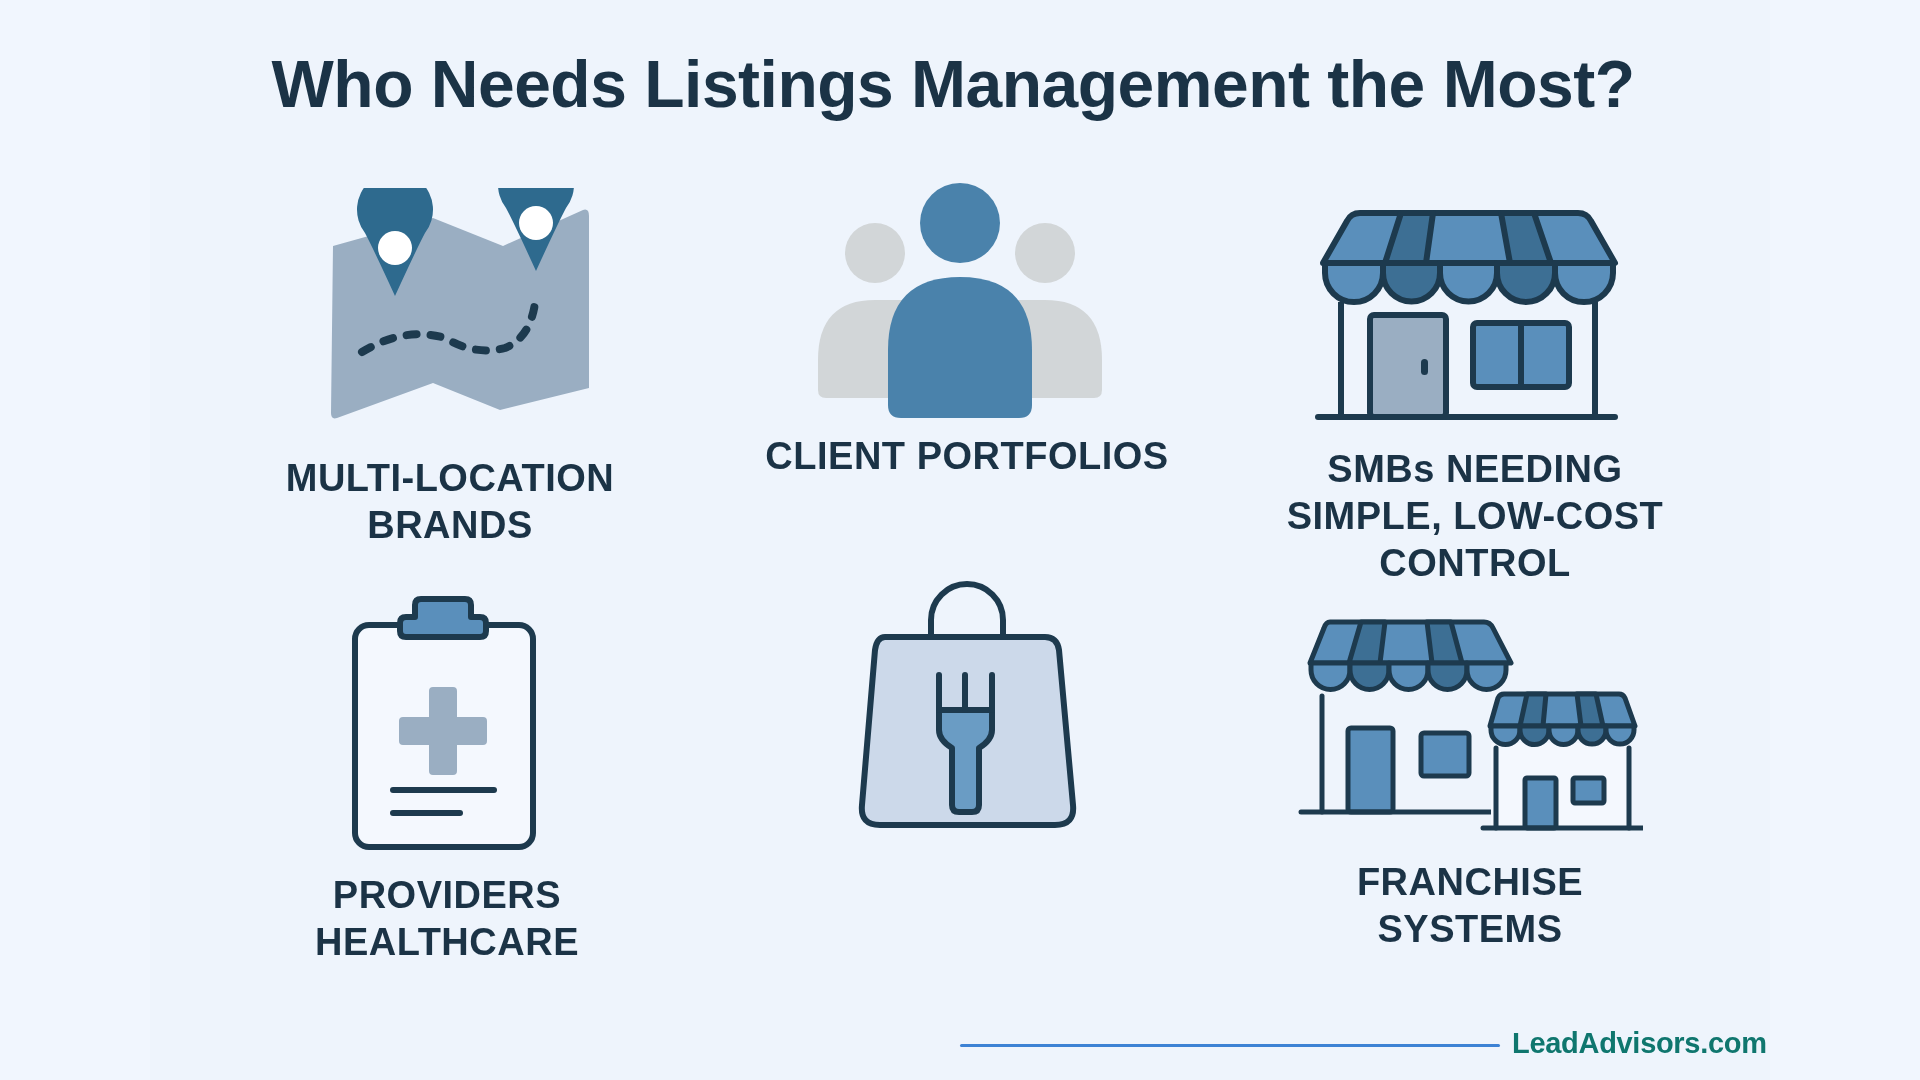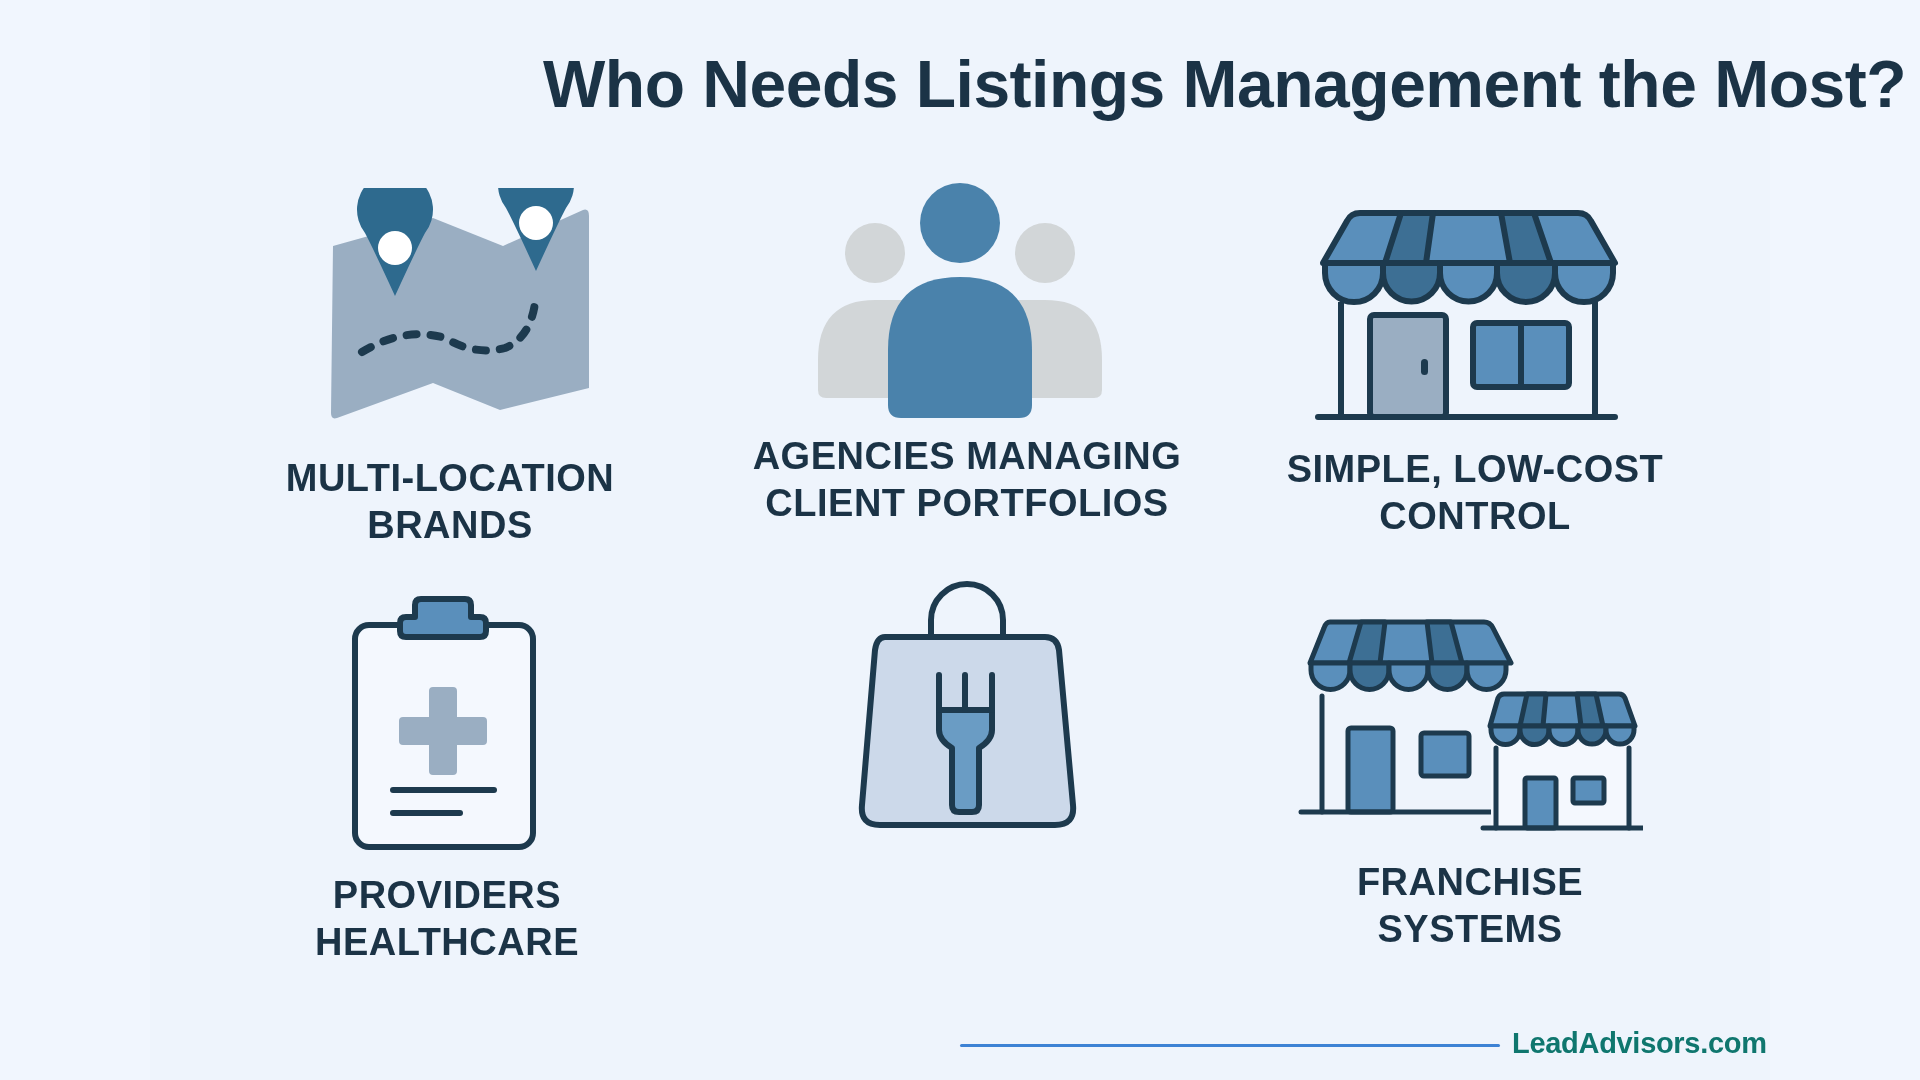--- a/index.html
+++ b/index.html
@@ -7,21 +7,21 @@
     width:1920px; height:1080px; position:relative; overflow:hidden;
     background:#f1f6fe;
     font-family:"Liberation Sans", "DejaVu Sans", sans-serif;
     color:#1b3346;
   }
   .panel {
     position:absolute; left:150px; top:0; width:1620px; height:1080px;
     background:#eef4fc;
   }
   .title {
-    position:absolute; left:0; top:46px; width:1906px; text-align:right;
+    position:absolute; left:0; top:46px; width:1906px; text-align:center;
     font-size:66px; font-weight:bold; letter-spacing:-0.5px; color:#1b3346;
     white-space:nowrap;
   }
   .icon { position:absolute; }
   .label {
     position:absolute; text-align:center; font-size:38px; font-weight:bold;
     line-height:47px; letter-spacing:0.5px; color:#1b3346; white-space:nowrap;
     transform:translateX(-50%);
   }
   .label span { display:block; }
@@ -56,21 +56,20 @@
 
 <svg class="icon" style="left:810px;top:180px" width="300" height="240" viewBox="0 0 300 240">
   <circle cx="65" cy="73" r="30" fill="#d2d6d8"></circle>
   <circle cx="235" cy="73" r="30" fill="#d2d6d8"></circle>
   <path d="M8 210 L8 180 Q8 120 65 120 L100 120 L100 210 Q100 218 92 218 L16 218 Q8 218 8 210 Z" fill="#d2d6d8"></path>
   <path d="M292 210 L292 180 Q292 120 235 120 L200 120 L200 210 Q200 218 208 218 L284 218 Q292 218 292 210 Z" fill="#d2d6d8"></path>
   <circle cx="150" cy="43" r="40" fill="#4a82ab"></circle>
   <path d="M78 225 L78 170 Q78 97 150 97 Q222 97 222 170 L222 225 Q222 238 209 238 L91 238 Q78 238 78 225 Z" fill="#4a82ab"></path>
 </svg>
 <div class="label" style="left:967px;top:433px">
-  <span>AGENCIES MANAGING</span>
   <span>CLIENT PORTFOLIOS</span>
 </div>
 
 <svg class="icon" style="left:1315px;top:205px" width="310" height="225" viewBox="0 0 310 225">
   <g stroke="#1d3a4e" stroke-width="6" stroke-linejoin="round">
     <path d="M45 8 L263 8 Q272 8 276 16 L300 58 L8 58 L32 16 Q36 8 45 8 Z" fill="#5a8fbb"></path>
     <path d="M86 8 L118 8 L111 58 L70 58 Z" fill="#3d6f94"></path>
     <path d="M186 8 L219 8 L236 58 L195 58 Z" fill="#3d6f94"></path>
     <path d="M10 58 L68 58 L68 68 A29 29 0 0 1 10 68 Z" fill="#5a8fbb"></path>
     <path d="M68 58 L125 58 L125 68 A28.5 28.5 0 0 1 68 68 Z" fill="#3d6f94"></path>
@@ -80,20 +79,21 @@
     <line x1="26" y1="97" x2="26" y2="212" fill="none"></line>
     <line x1="280" y1="97" x2="280" y2="212" fill="none"></line>
     <rect x="55" y="110" width="76" height="102" rx="4" fill="#9aaec2"></rect>
     <rect x="158" y="118" width="96" height="64" rx="4" fill="#5a8fbb"></rect>
     <line x1="206" y1="118" x2="206" y2="182"></line>
     <line x1="3" y1="212" x2="300" y2="212" stroke-linecap="round"></line>
   </g>
   <rect x="106" y="154" width="7" height="16" rx="3.5" fill="#1d3a4e"></rect>
 </svg>
 <div class="label" style="left:1475px;top:446px">
+  <span>SMBs NEEDING</span>
   <span>SIMPLE, LOW-COST</span>
   <span>CONTROL</span>
 </div>
 
 <svg class="icon" style="left:350px;top:595px" width="190" height="260" viewBox="0 0 190 260">
   <g stroke="#1d3a4e" stroke-width="6" stroke-linejoin="round" stroke-linecap="round">
     <rect x="5" y="30" width="178" height="222" rx="14" fill="#f4f8fe"></rect>
     <path d="M50 28 Q50 22 56 22 L65 22 L65 10 Q65 4 71 4 L115 4 Q121 4 121 10 L121 22 L130 22 Q136 22 136 28 L136 36 Q136 42 130 42 L56 42 Q50 42 50 36 Z" fill="#5a8fbb"></path>
     <line x1="43" y1="195" x2="144" y2="195"></line>
     <line x1="43" y1="218" x2="110" y2="218"></line>

